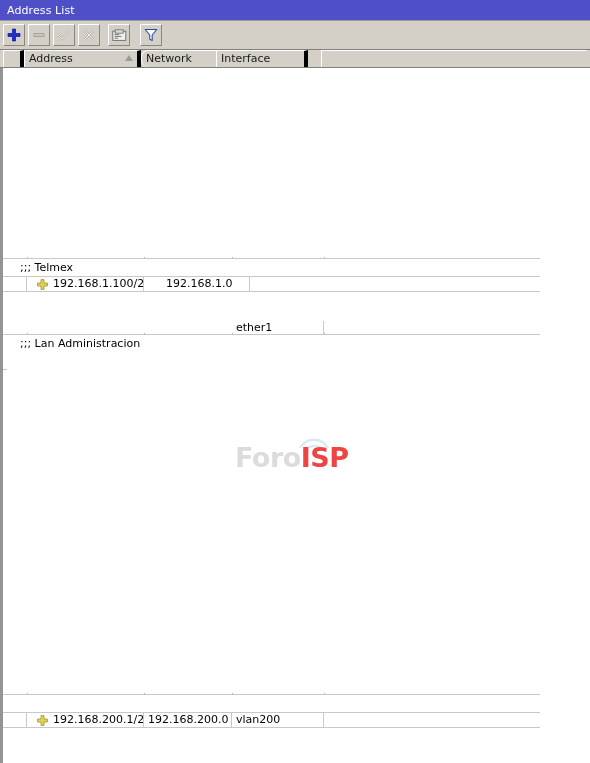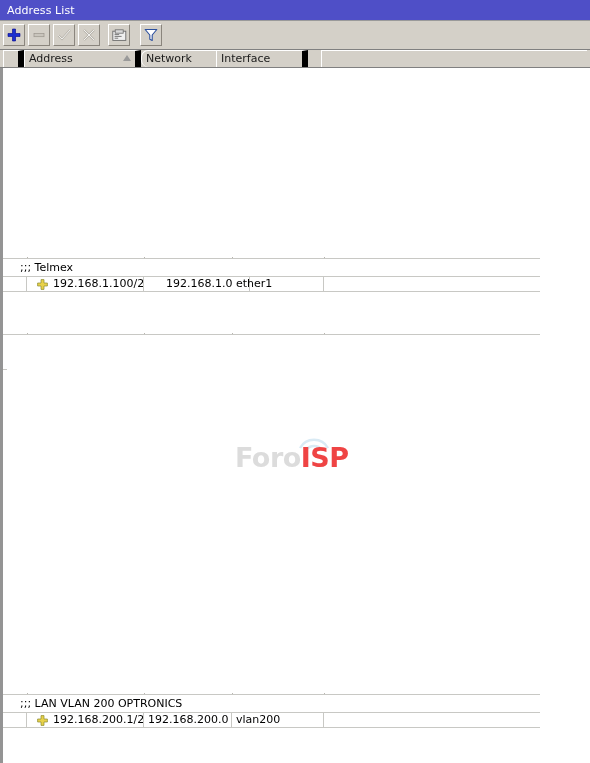--- a/index.html
+++ b/index.html
@@ -75,21 +75,21 @@
     width: 590px; height: 18px;
     background: #d4d0c8;
     border-bottom: 1px solid #808080;
     box-sizing: border-box;
   }
   .colheader .cell {
     position: absolute;
     top: 0;
     height: 17px;
     box-sizing: border-box;
-    border-right: 6px solid #000000;
+    border-right: 4px solid #000000;
     border-left: 1px solid #ffffff;
     border-top: 1px solid #ffffff;
     background: #d4d0c8;
     font-size: 11px;
     color: #1a1a1a;
     line-height: 16px;
     padding-left: 4px;
     white-space: nowrap;
     overflow: hidden;
   }
@@ -308,38 +308,38 @@
     </div>
     <div class="data-row" style="top:208px;">
       <div class="cell flag" style="left:3px;width:21px;"></div>
       <div class="cell" style="left:24px;width:117px;">
         <svg class="flag-icon" width="11" height="11" viewBox="0 0 11 11">
           <path d="M4 0.6 H7 V4 H10.4 V7 H7 V10.4 H4 V7 H0.6 V4 H4 Z" fill="#e8d14a" stroke="#8a8a2e" stroke-width="0.7"></path>
         </svg>
         <span class="addr-text">192.168.1.100/24</span>
       </div>
       <div class="cell" style="left:159px;width:88px;">192.168.1.0</div>
-      <div class="cell" style="left:229px;width:92px;">ether1</div>
+      <div class="cell" style="left:229px;width:92px;margin-top:44px;">ether1</div>
       <div class="cell" style="left:321px;width:266px;border-right:none;"></div>
     </div>
 
+    <div class="comment-row" style="top:268px;">
+      <span class="ctext">;;; Lan Administracion</span>
+    </div>
 
     <div class="watermark">
       <svg class="wm-arc" width="34" height="20" viewBox="0 0 34 20">
         <path d="M3 16 A16 16 0 0 1 31 16" fill="none" stroke="#d9eaf4" stroke-width="2.4"></path>
         <path d="M9 18 A10 10 0 0 1 25 18" fill="none" stroke="#d9eaf4" stroke-width="2.4"></path>
       </svg>
       <div class="wm-text">
         <span class="wm-foro">Foro</span><span class="wm-isp">ISP</span>
       </div>
     </div>
 
-    <div class="comment-row" style="top:628px;">
-      <span class="ctext">;;; LAN VLAN 200 OPTRONICS</span>
-    </div>
     <div class="data-row" style="top:644px;">
       <div class="cell flag" style="left:3px;width:21px;"></div>
       <div class="cell" style="left:24px;width:117px;">
         <svg class="flag-icon" width="11" height="11" viewBox="0 0 11 11">
           <path d="M4 0.6 H7 V4 H10.4 V7 H7 V10.4 H4 V7 H0.6 V4 H4 Z" fill="#e8d14a" stroke="#8a8a2e" stroke-width="0.7"></path>
         </svg>
         <span class="addr-text">192.168.200.1/24</span>
       </div>
       <div class="cell" style="left:141px;width:88px;">192.168.200.0</div>
       <div class="cell" style="left:229px;width:92px;">vlan200</div>

